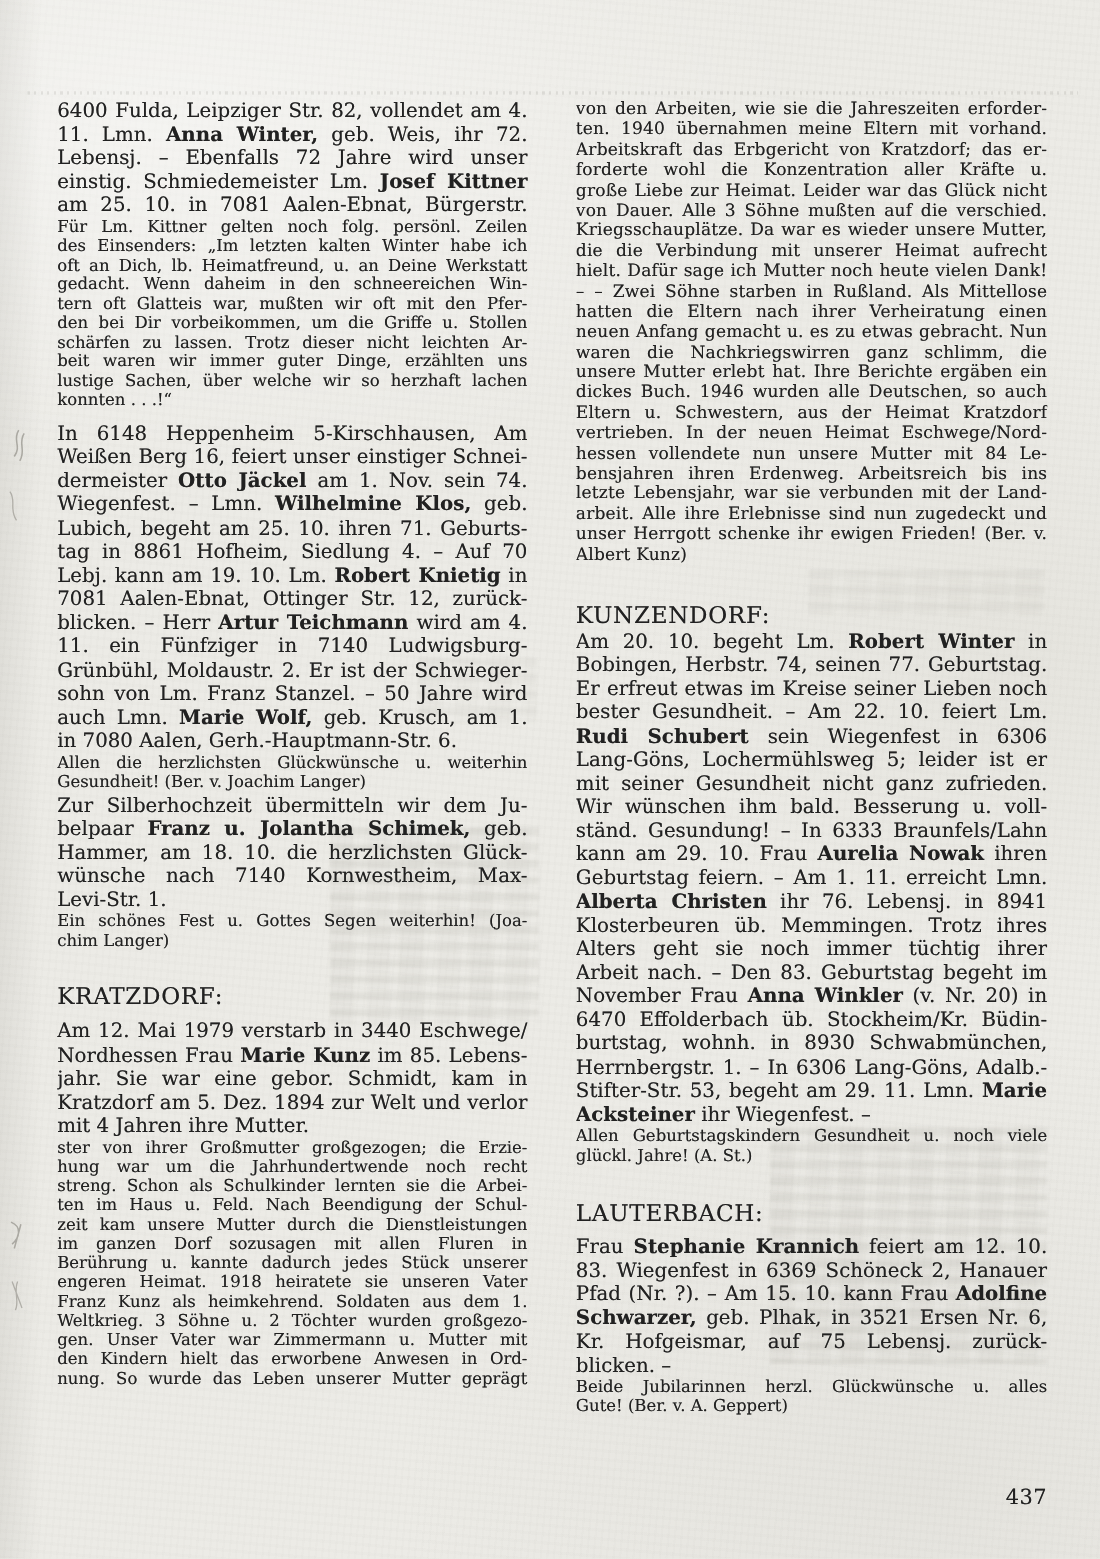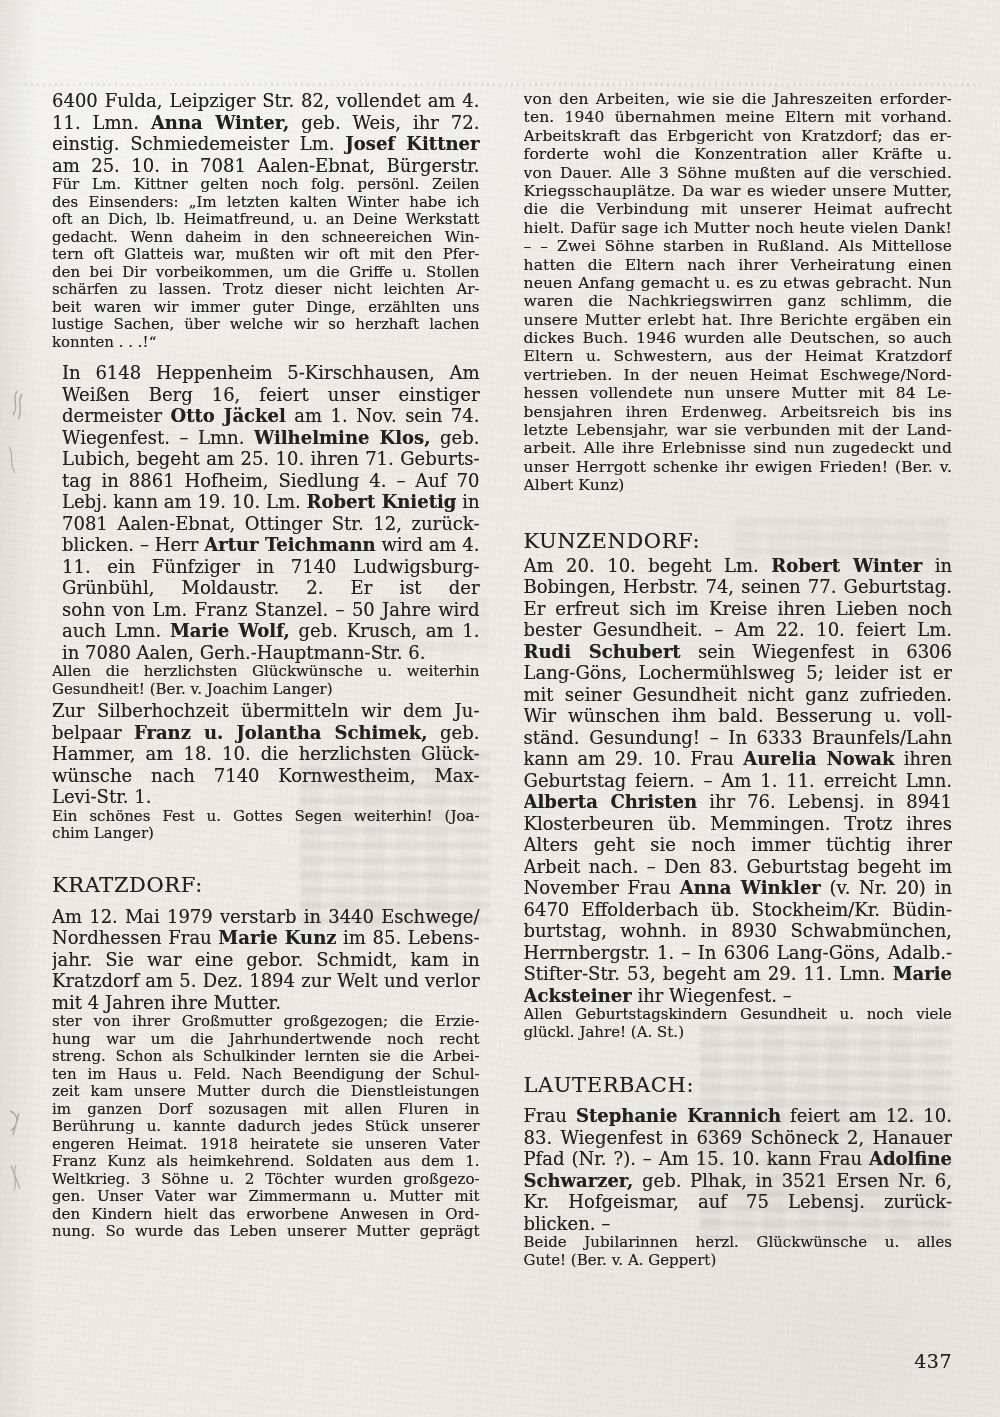--- a/index.html
+++ b/index.html
@@ -62,36 +62,37 @@
 <svg class="pencil" style="left:2px;top:1105px;" width="28" height="100" viewBox="0 0 28 100">
   <path d="M8,6 C18,10 16,20 9,26 M17,8 L11,30" stroke="#98968f" stroke-width="1.4" fill="none"></path>
   <path d="M9,60 L18,84 M14,60 C10,70 16,78 12,86" stroke="#a09e97" stroke-width="1.2" fill="none"></path>
 </svg>
 
 <div class="columns">
   <div class="col-left">
       <div class="para main">
         <div class="line just">6400 Fulda, Leipziger Str. 82, vollendet am 4.</div>
         <div class="line just">11. Lmn. <b>Anna Winter,</b> geb. Weis, ihr 72.</div>
+        <div class="line just">Lebensj. – Ebenfalls 72 Jahre wird unser</div>
         <div class="line just">einstig. Schmiedemeister Lm. <b>Josef Kittner</b></div>
         <div class="line just">am 25. 10. in 7081 Aalen-Ebnat, Bürgerstr. 11.</div>
       </div>
       <div class="para small">
         <div class="line just">Für Lm. Kittner gelten noch folg. persönl. Zeilen</div>
         <div class="line just">des Einsenders: „Im letzten kalten Winter habe ich</div>
         <div class="line just">oft an Dich, lb. Heimatfreund, u. an Deine Werkstatt</div>
         <div class="line just">gedacht. Wenn daheim in den schneereichen Win-</div>
         <div class="line just">tern oft Glatteis war, mußten wir oft mit den Pfer-</div>
         <div class="line just">den bei Dir vorbeikommen, um die Griffe u. Stollen</div>
         <div class="line just">schärfen zu lassen. Trotz dieser nicht leichten Ar-</div>
         <div class="line just">beit waren wir immer guter Dinge, erzählten uns</div>
         <div class="line just">lustige Sachen, über welche wir so herzhaft lachen</div>
         <div class="line">konnten . . .!“</div>
       </div>
-      <div class="para main" style="margin-top: 11px; margin-left: 10px;">
+      <div class="para main" style="margin-top: 11px;">
         <div class="line just">In 6148 Heppenheim 5-Kirschhausen, Am</div>
         <div class="line just">Weißen Berg 16, feiert unser einstiger Schnei-</div>
         <div class="line just">dermeister <b>Otto Jäckel</b> am 1. Nov. sein 74.</div>
         <div class="line just">Wiegenfest. – Lmn. <b>Wilhelmine Klos,</b> geb.</div>
         <div class="line just">Lubich, begeht am 25. 10. ihren 71. Geburts-</div>
         <div class="line just">tag in 8861 Hofheim, Siedlung 4. – Auf 70</div>
         <div class="line just">Lebj. kann am 19. 10. Lm. <b>Robert Knietig</b> in</div>
         <div class="line just">7081 Aalen-Ebnat, Ottinger Str. 12, zurück-</div>
         <div class="line just">blicken. – Herr <b>Artur Teichmann</b> wird am 4.</div>
         <div class="line just">11. ein Fünfziger in 7140 Ludwigsburg-</div>
@@ -138,20 +139,21 @@
         <div class="line just">den Kindern hielt das erworbene Anwesen in Ord-</div>
         <div class="line just">nung. So wurde das Leben unserer Mutter geprägt</div>
       </div>
     </div>
   <div class="col-right">
       <div class="para cont">
         <div class="line just">von den Arbeiten, wie sie die Jahreszeiten erforder-</div>
         <div class="line just">ten. 1940 übernahmen meine Eltern mit vorhand.</div>
         <div class="line just">Arbeitskraft das Erbgericht von Kratzdorf; das er-</div>
         <div class="line just">forderte wohl die Konzentration aller Kräfte u.</div>
+        <div class="line just">große Liebe zur Heimat. Leider war das Glück nicht</div>
         <div class="line just">von Dauer. Alle 3 Söhne mußten auf die verschied.</div>
         <div class="line just">Kriegsschauplätze. Da war es wieder unsere Mutter,</div>
         <div class="line just">die die Verbindung mit unserer Heimat aufrecht</div>
         <div class="line just">hielt. Dafür sage ich Mutter noch heute vielen Dank!</div>
         <div class="line just">– – Zwei Söhne starben in Rußland. Als Mittellose</div>
         <div class="line just">hatten die Eltern nach ihrer Verheiratung einen</div>
         <div class="line just">neuen Anfang gemacht u. es zu etwas gebracht. Nun</div>
         <div class="line just">waren die Nachkriegswirren ganz schlimm, die</div>
         <div class="line just">unsere Mutter erlebt hat. Ihre Berichte ergäben ein</div>
         <div class="line just">dickes Buch. 1946 wurden alle Deutschen, so auch</div>
@@ -161,21 +163,21 @@
         <div class="line just">bensjahren ihren Erdenweg. Arbeitsreich bis ins</div>
         <div class="line just">letzte Lebensjahr, war sie verbunden mit der Land-</div>
         <div class="line just">arbeit. Alle ihre Erlebnisse sind nun zugedeckt und</div>
         <div class="line just">unser Herrgott schenke ihr ewigen Frieden! (Ber. v.</div>
         <div class="line">Albert Kunz)</div>
       </div>
       <div class="heading" style="margin-top: 34px;">KUNZENDORF:</div>
       <div class="para main" style="margin-top: 2px;">
         <div class="line just">Am 20. 10. begeht Lm. <b>Robert Winter</b> in 8903</div>
         <div class="line just">Bobingen, Herbstr. 74, seinen 77. Geburtstag.</div>
-        <div class="line just">Er erfreut sich im Kreise ihren Lieben noch</div>
+        <div class="line just">Er erfreut etwas im Kreise seiner Lieben noch</div>
         <div class="line just">bester Gesundheit. – Am 22. 10. feiert Lm.</div>
         <div class="line just"><b>Rudi Schubert</b> sein Wiegenfest in 6306</div>
         <div class="line just">Lang-Göns, Lochermühlsweg 5; leider ist er</div>
         <div class="line just">mit seiner Gesundheit nicht ganz zufrieden.</div>
         <div class="line just">Wir wünschen ihm bald. Besserung u. voll-</div>
         <div class="line just">ständ. Gesundung! – In 6333 Braunfels/Lahn</div>
         <div class="line just">kann am 29. 10. Frau <b>Aurelia Nowak</b> ihren</div>
         <div class="line just">Geburtstag feiern. – Am 1. 11. erreicht Lmn.</div>
         <div class="line just"><b>Alberta Christen</b> ihr 76. Lebensj. in 8941</div>
         <div class="line just">Klosterbeuren üb. Memmingen. Trotz ihres</div>

